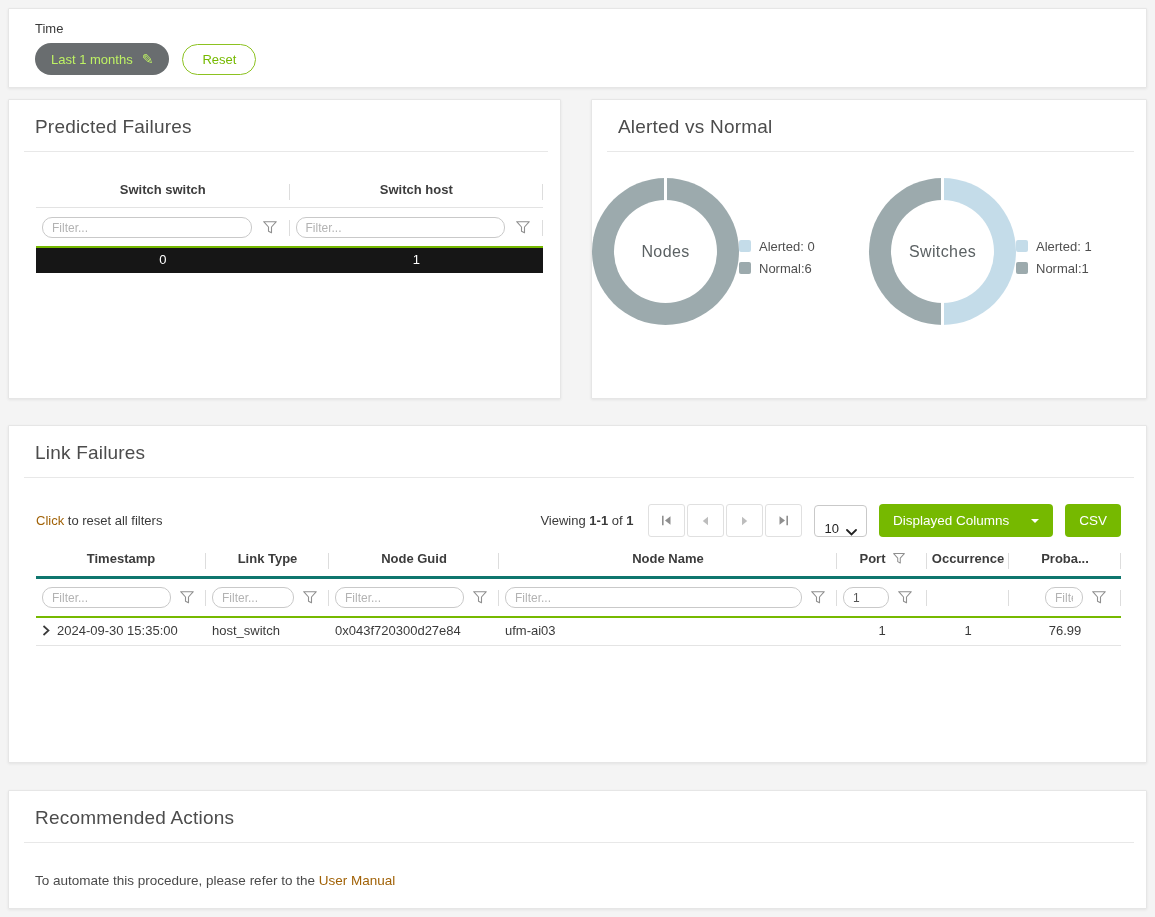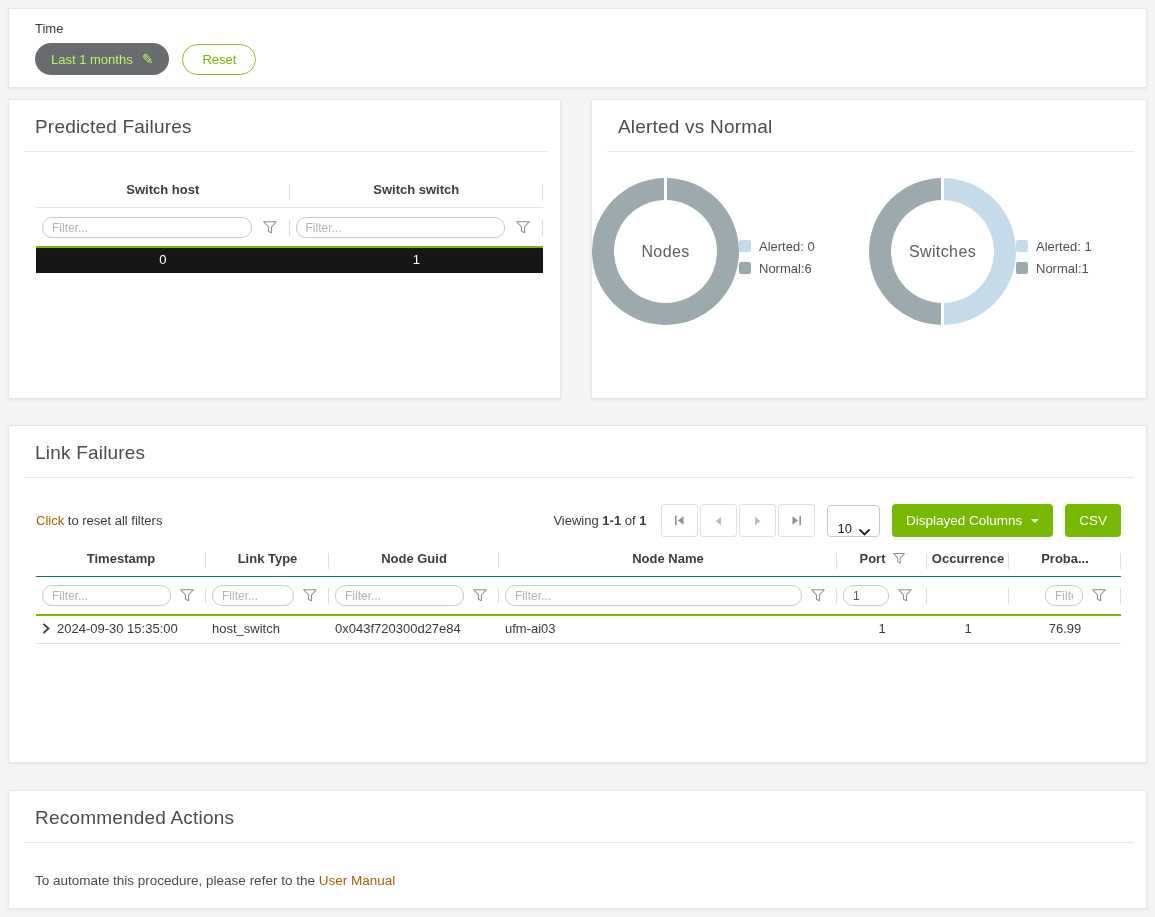--- a/index.html
+++ b/index.html
@@ -96,30 +96,30 @@
     width:37px; height:33px; background:#fff; border:1px solid #e0e0e0; border-radius:3px;
     display:flex; align-items:center; justify-content:center; cursor:pointer; padding:0;
   }
   .page-size {
     height:32px; border:1px solid #c9c9c9; border-radius:4px; background:#fff;
     display:flex; align-items:flex-end; gap:7px; padding:0 9px;
     font-size:13px; color:#222; cursor:pointer; font-family:inherit;
   }
   .btn-green {
     height:33px; background:#76b900; color:#fff; border:none; border-radius:4px;
-    font-size:13.5px; padding:0 14px; display:flex; align-items:center; gap:9px;
+    font-size:13.5px; padding:0 14px; display:flex; align-items:center; gap:22px;
     cursor:pointer; font-family:inherit;
   }
   .caret-down {
     width:0; height:0; border-left:4px solid transparent; border-right:4px solid transparent;
     border-top:4px solid #fff; margin-top:1px;
   }
 
   .lf-table { margin:9px 25px 0 27px; }
-  .lf-head { display:flex; border-bottom:1px solid #0f766e; align-items:center; }
+  .lf-head { display:flex; border-bottom:3px solid #0f766e; align-items:center; }
   .lf-th {
     text-align:center; font-size:13px; font-weight:bold; color:#3c3c3c;
     padding:5px 0 10px 0; position:relative;
   }
   .th-inner { display:inline-flex; align-items:center; gap:7px; }
   .c0 { width:170px; } .c1 { width:123px; } .c2 { width:170px; }
   .c3 { flex:1; } .c4 { width:90px; } .c5 { width:82px; } .c6 { width:112px; }
   .lf-filter { display:flex; align-items:center; padding:8px 0; }
   .lf-fcell { display:flex; align-items:center; gap:9px; padding:0 12px 0 6px; position:relative; }
   .in-port { width:46px; }
@@ -155,22 +155,22 @@
     </div>
   </section>
 
   <div class="row2">
 
     <section class="panel pf-panel">
       <h2 class="panel-title">Predicted Failures</h2>
       <div class="panel-divider"></div>
       <div class="pf-table">
         <div class="pf-head">
+          <div class="pf-th vsep">Switch switch</div>
           <div class="pf-th vsep">Switch host</div>
-          <div class="pf-th vsep">Switch switch</div>
         </div>
         <div class="pf-filter">
           <div class="pf-fcell vsep">
             <input class="filter grow" placeholder="Filter..." style="">
             <span class="funnel">
               <svg width="14" height="13" viewBox="0 0 14 13">
                   <path d="M0.7 0.7 L13.3 0.7 L8.5 6 L8.5 11.8 L5.5 10.2 L5.5 6 Z" fill="none" stroke="#8f8f8f" stroke-width="1.1" stroke-linejoin="round"></path>
                 </svg>
             </span>
           </div>

